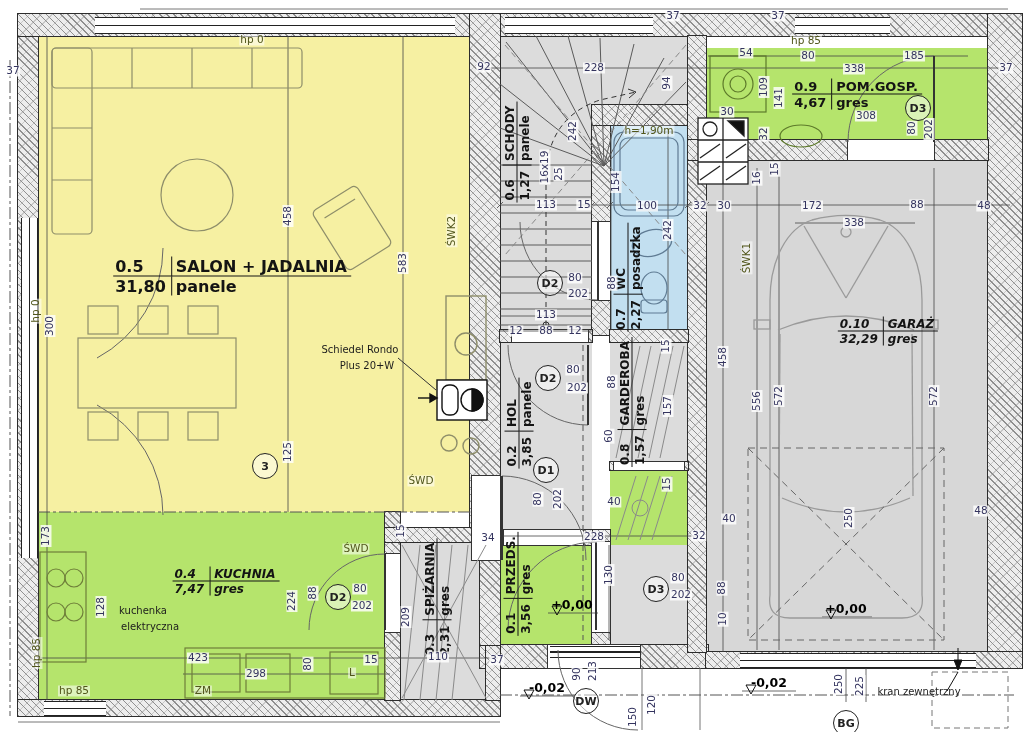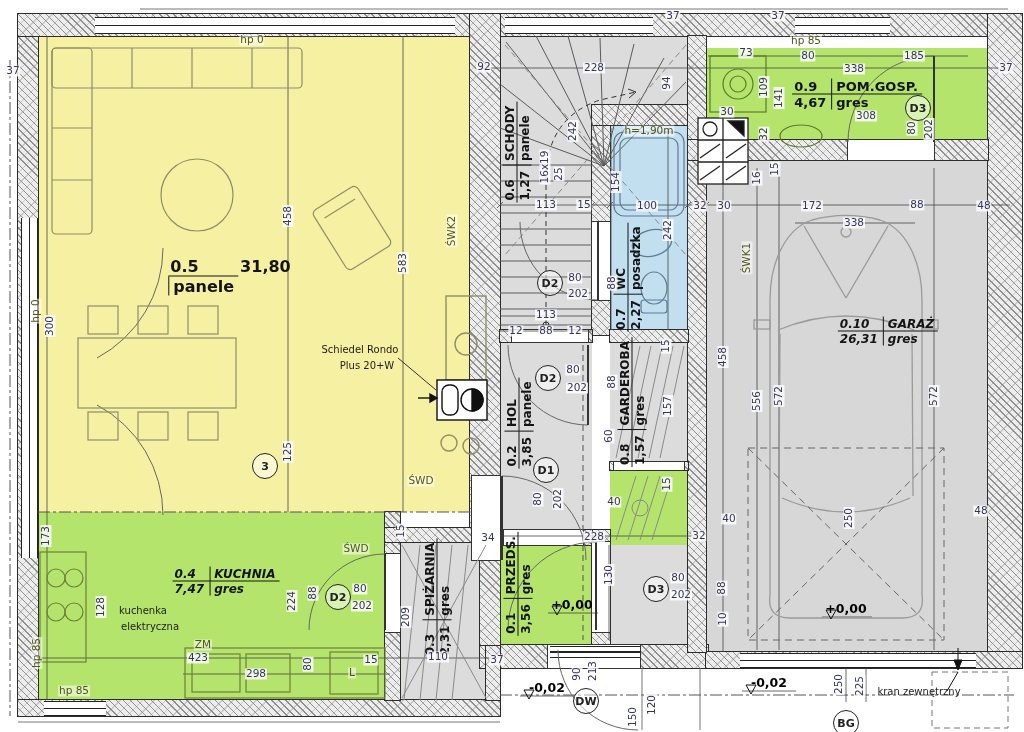--- a/index.html
+++ b/index.html
@@ -324,20 +324,21 @@
       <path d="M746,685 L756,685 L751,694 Z"></path>
       <path d="M954,660 L962,660 L958,670 Z" fill="#111"></path>
       <line x1="958" y1="660" x2="958" y2="648"></line>
       <line x1="947" y1="691" x2="958" y2="672"></line>
     </g>
   </svg>
 
   <div class="rlabel fs16" style="left:232px;top:276px;">
     <div class="rl-grid">
       <span class="rid">0.5</span>
+      <span class="rname">SALON + JADALNIA</span>
       <span class="rarea">31,80</span>
       <span class="rfloor">panele</span>
     </div>
   </div>
   <div class="rlabel fs15" style="left:226px;top:581px;">
     <div class="rl-grid">
       <span class="rid">0.4</span>
       <span class="rname">KUCHNIA</span>
       <span class="rarea">7,47</span>
       <span class="rfloor">gres</span>
@@ -348,21 +349,21 @@
       <span class="rid">0.9</span>
       <span class="rname">POM.GOSP.</span>
       <span class="rarea">4,67</span>
       <span class="rfloor">gres</span>
     </div>
   </div>
   <div class="rlabel fs15" style="left:888px;top:331px;">
     <div class="rl-grid">
       <span class="rid">0.10</span>
       <span class="rname">GARAŻ</span>
-      <span class="rarea">26,31</span>
+      <span class="rarea">32,29</span>
       <span class="rfloor">gres</span>
     </div>
   </div>
   <div class="rlabel rot fs12" style="left:519px;top:423px;">
     <div class="rl-grid">
       <span class="rid">0.2</span>
       <span class="rname">HOL</span>
       <span class="rarea">3,85</span>
       <span class="rfloor">panele</span>
     </div>
@@ -409,21 +410,21 @@
   </div>
 
   <div id="labels">
       <span class="lbl" style="left: 13px; top: 71px; transform: translate(-50%, -50%);">37</span>
       <span class="lbl ann" style="left: 252px; top: 40px; transform: translate(-50%, -50%);">hp 0</span>
       <span class="lbl" style="left: 484px; top: 67px; transform: translate(-50%, -50%);">92</span>
       <span class="lbl" style="left: 594px; top: 68px; transform: translate(-50%, -50%);">228</span>
       <span class="lbl" style="left: 667px; top: 83px; transform: translate(-50%, -50%) rotate(-90deg);">94</span>
       <span class="lbl" style="left: 673px; top: 16px; transform: translate(-50%, -50%);">37</span>
       <span class="lbl" style="left: 778px; top: 16px; transform: translate(-50%, -50%);">37</span>
-      <span class="lbl" style="left: 746px; top: 53px; transform: translate(-50%, -50%);">73</span>
+      <span class="lbl" style="left: 746px; top: 53px; transform: translate(-50%, -50%);">54</span>
       <span class="lbl ann" style="left: 806px; top: 41px; transform: translate(-50%, -50%);">hp 85</span>
       <span class="lbl" style="left: 808px; top: 56px; transform: translate(-50%, -50%);">80</span>
       <span class="lbl" style="left: 914px; top: 56px; transform: translate(-50%, -50%);">185</span>
       <span class="lbl" style="left: 854px; top: 69px; transform: translate(-50%, -50%);">338</span>
       <span class="lbl" style="left: 764px; top: 87px; transform: translate(-50%, -50%) rotate(-90deg);">109</span>
       <span class="lbl" style="left: 779px; top: 98px; transform: translate(-50%, -50%) rotate(-90deg);">141</span>
       <span class="lbl" style="left: 866px; top: 116px; transform: translate(-50%, -50%);">308</span>
       <span class="lbl" style="left: 727px; top: 112px; transform: translate(-50%, -50%);">30</span>
       <span class="lbl" style="left: 764px; top: 134px; transform: translate(-50%, -50%) rotate(-90deg);">32</span>
       <span class="lbl" style="left: 1006px; top: 68px; transform: translate(-50%, -50%);">37</span>
@@ -465,21 +466,21 @@
       <span class="lbl" style="left: 292px; top: 601px; transform: translate(-50%, -50%) rotate(-90deg);">224</span>
       <span class="lbl" style="left: 313px; top: 593px; transform: translate(-50%, -50%) rotate(-90deg);">88</span>
       <span class="lbl" style="left: 360px; top: 589px; transform: translate(-50%, -50%);">80</span>
       <span class="lbl" style="left: 362px; top: 606px; transform: translate(-50%, -50%);">202</span>
       <span class="lbl" style="left: 406px; top: 617px; transform: translate(-50%, -50%) rotate(-90deg);">209</span>
       <span class="lbl" style="left: 401px; top: 531px; transform: translate(-50%, -50%) rotate(-90deg);">15</span>
       <span class="lbl" style="left: 488px; top: 538px; transform: translate(-50%, -50%);">34</span>
       <span class="lbl" style="left: 438px; top: 657px; transform: translate(-50%, -50%);">110</span>
       <span class="lbl" style="left: 497px; top: 660px; transform: translate(-50%, -50%);">37</span>
       <span class="lbl" style="left: 198px; top: 658px; transform: translate(-50%, -50%);">423</span>
-      <span class="lbl ann" style="left: 203px; top: 645px; transform: translate(-50%, -50%);">ZM</span>
+      <span class="lbl ann" style="left: 203px; top: 691px; transform: translate(-50%, -50%);">ZM</span>
       <span class="lbl" style="left: 256px; top: 674px; transform: translate(-50%, -50%);">298</span>
       <span class="lbl" style="left: 308px; top: 664px; transform: translate(-50%, -50%) rotate(-90deg);">80</span>
       <span class="lbl ann" style="left: 352px; top: 673px; transform: translate(-50%, -50%);">L</span>
       <span class="lbl" style="left: 371px; top: 660px; transform: translate(-50%, -50%);">15</span>
       <span class="lbl ann" style="left: 74px; top: 691px; transform: translate(-50%, -50%);">hp 85</span>
       <span class="lbl ann" style="left: 37px; top: 653px; transform: translate(-50%, -50%) rotate(-90deg);">hp 85</span>
       <span class="lbl" style="left: 516px; top: 331px; transform: translate(-50%, -50%);">12</span>
       <span class="lbl" style="left: 546px; top: 331px; transform: translate(-50%, -50%);">88</span>
       <span class="lbl" style="left: 575px; top: 331px; transform: translate(-50%, -50%);">12</span>
       <span class="lbl" style="left: 546px; top: 315px; transform: translate(-50%, -50%);">113</span>

